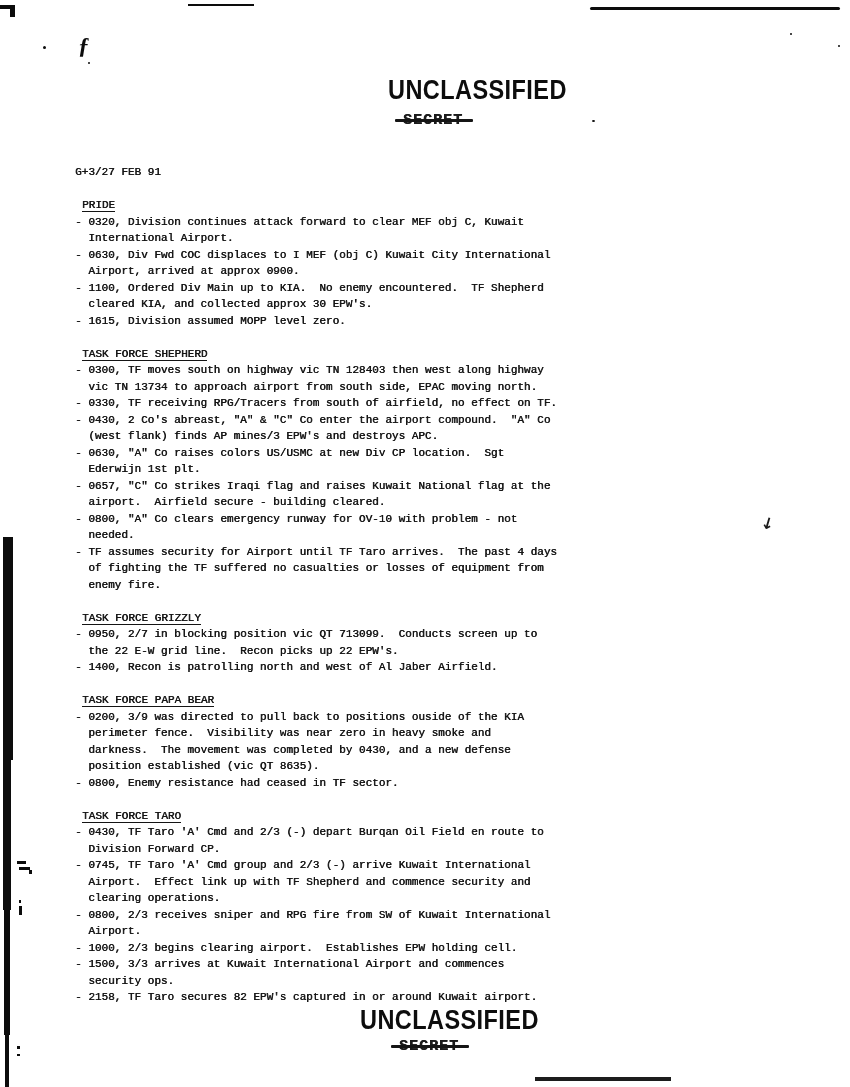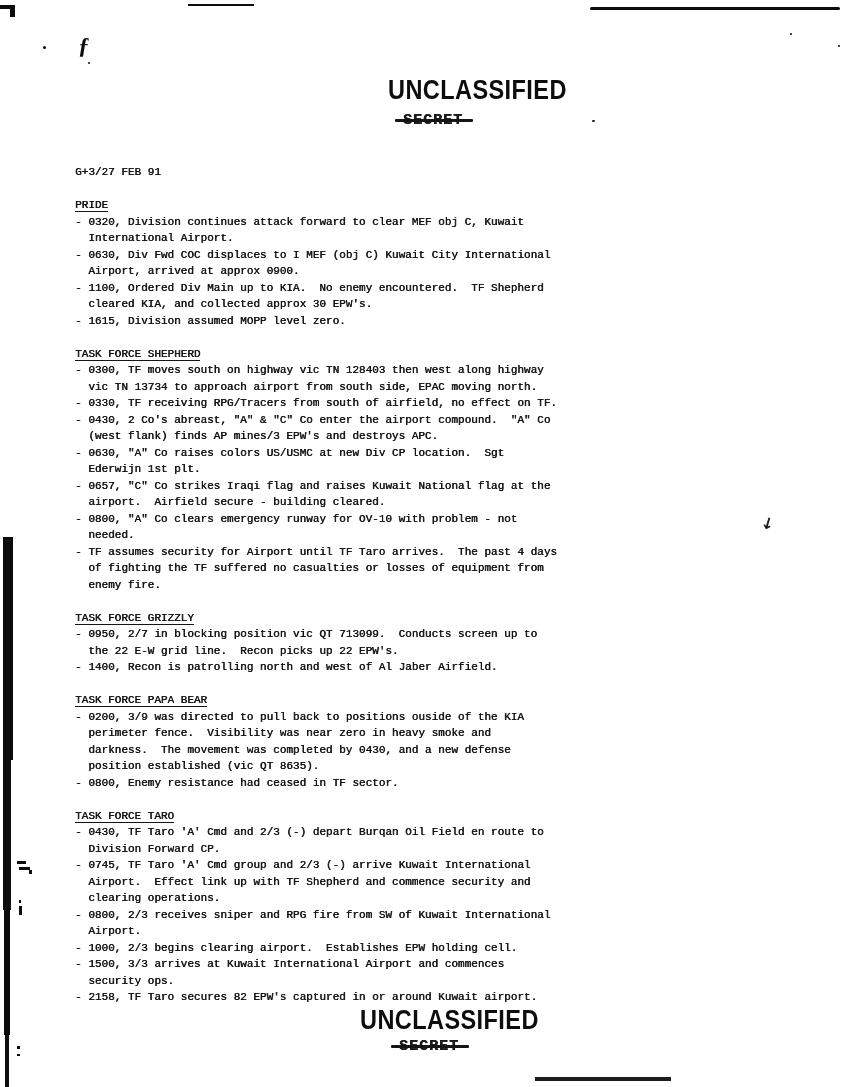--- a/index.html
+++ b/index.html
@@ -33,21 +33,21 @@
     background:#151515; border-radius:1px;
   }
 
   
   .doc-body {
     position:absolute; left:75px; top:164px;
     font-size:11px; line-height:16.5px;
     white-space:pre; text-shadow:0.45px 0 0 #141414;
   }
   .line { height:16.5px; }
-  .line.section-title span { border-bottom:1.6px solid #141414; }
+  .line.section-title span { border-bottom:1.6px solid #141414;margin-left:7px; }
 
   
   .art { position:absolute; background:#0c0c0c; }
   .corner-mark-h { left:0; top:5px; width:15px; height:4px; }
   .corner-mark-v { left:10px; top:5px; width:5px; height:12px; }
   .top-center-line { left:188px; top:4px; width:66px; height:2px; }
   .top-right-line { left:590px; top:7px; width:250px; height:3px; border-radius:2px; }
   .bottom-right-line { left:535px; top:1077px; width:136px; height:4px; background:#1c1c1c; }
   .edge-bar-1 { left:3px; top:537px; width:10px; height:223px; }
   .edge-bar-2 { left:3px; top:760px; width:8px; height:150px; }

